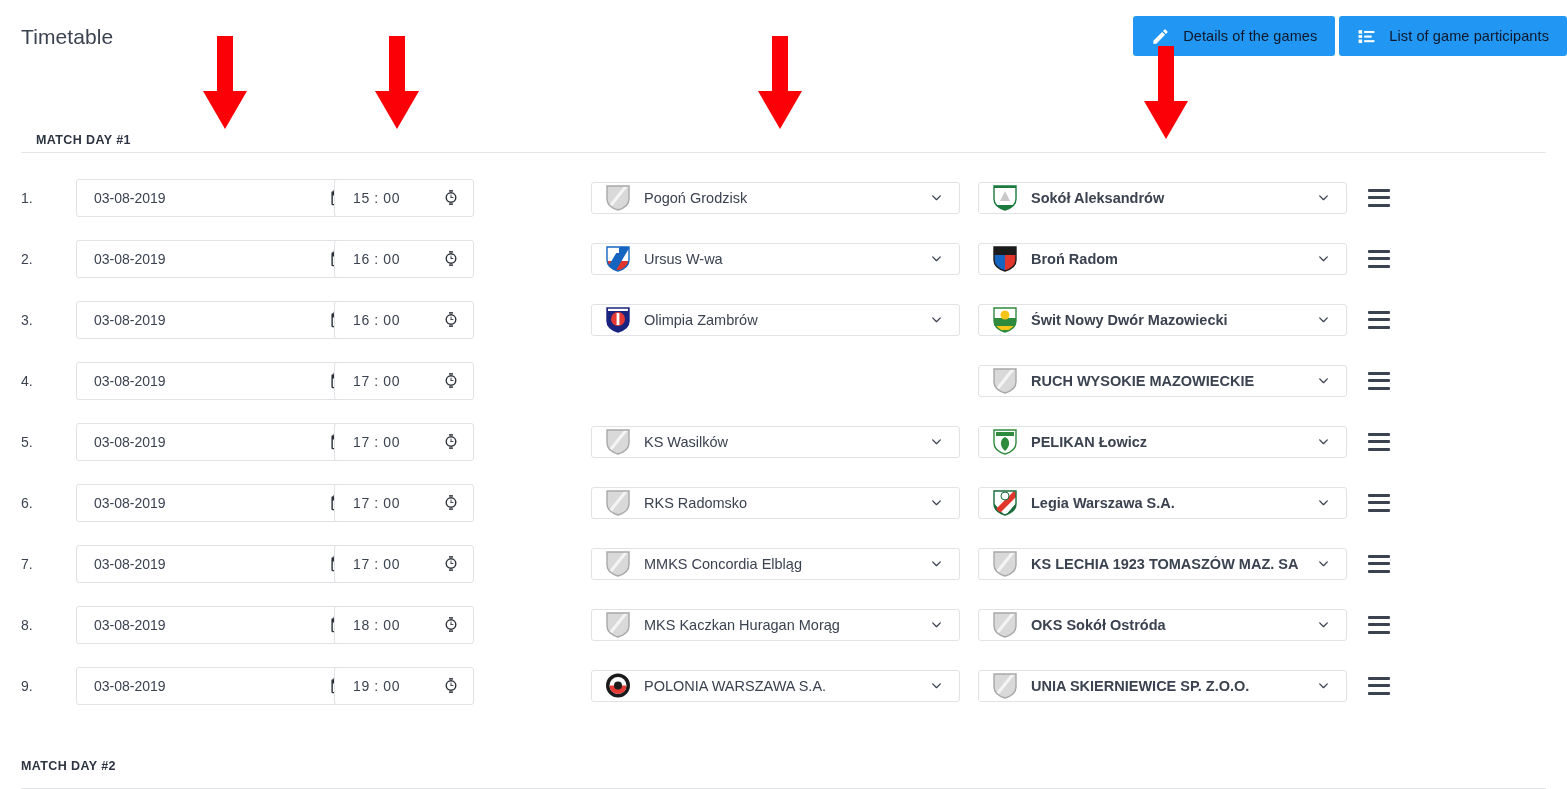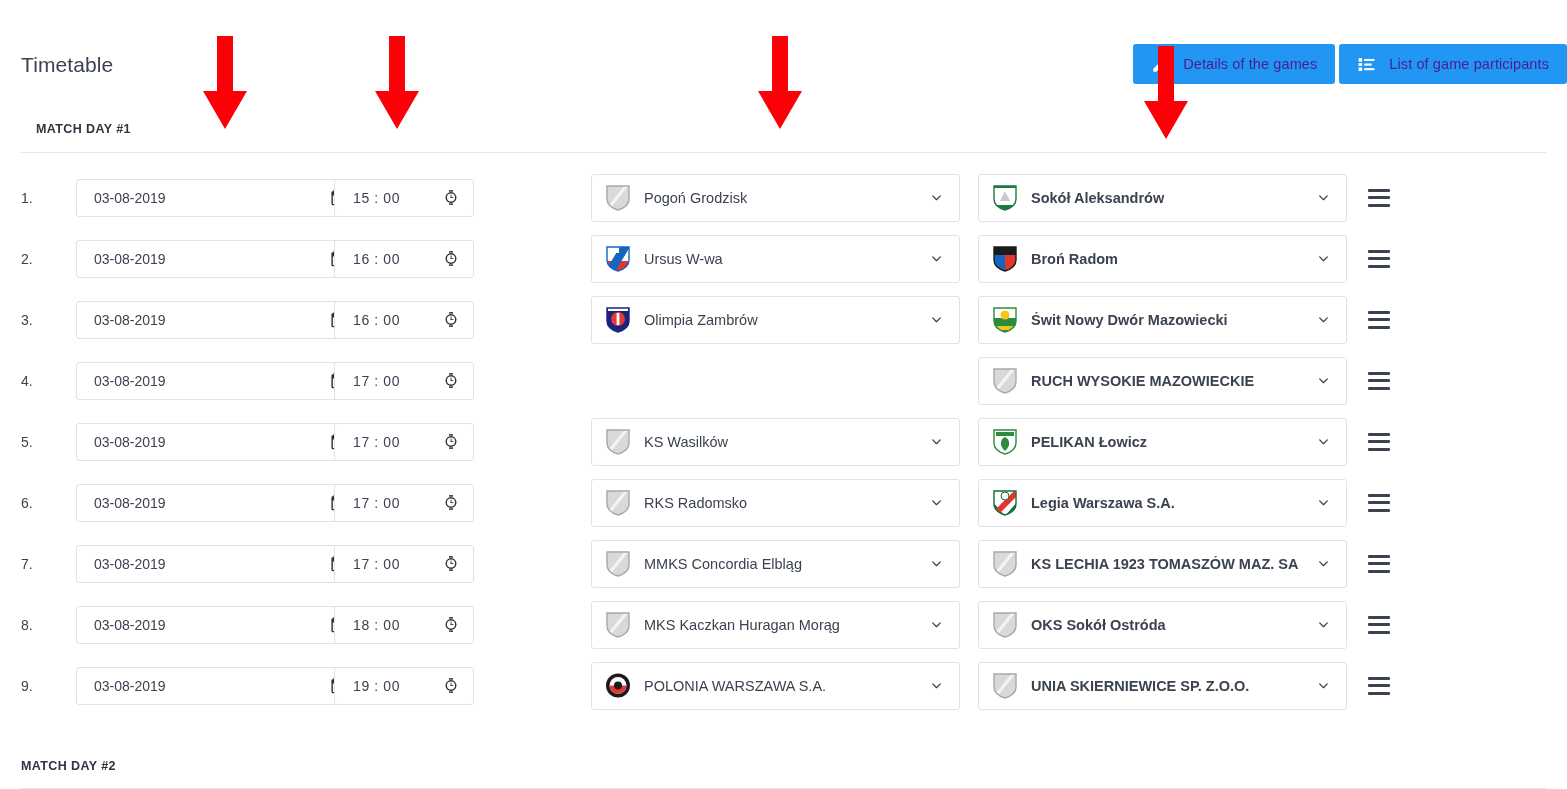--- a/index.html
+++ b/index.html
@@ -16,21 +16,20 @@
     height: 789px;
     background: #ffffff;
   }
 
   
   .header {
     position: absolute;
     top: 0; left: 0;
     width: 1567px;
     height: 60px;
-    margin-top: 28px;
   }
   .page-title {
     position: absolute;
     left: 21px;
     top: 25px;
     font-size: 21px;
     color: #3b4250;
     font-weight: 400;
     letter-spacing: 0.1px;
   }
@@ -39,21 +38,21 @@
     right: 0px;
     top: 16px;
     display: flex;
     gap: 4px;
   }
   .btn {
     display: flex;
     align-items: center;
     gap: 13px;
     background: #2196f3;
-    color: #4c1d95;
+    color: #0f172a;
     border: none;
     border-radius: 3px;
     height: 40px;
     padding: 0 18px;
     font-size: 14.5px;
     font-family: "Liberation Sans", sans-serif;
     cursor: pointer;
     white-space: nowrap;
     letter-spacing: 0.1px;
   }
@@ -61,21 +60,21 @@
 
   
   .matchday-label {
     position: absolute;
     left: 21px;
     font-size: 12.5px;
     font-weight: bold;
     color: #2e3542;
     letter-spacing: 0.4px;
   }
-  .md1-label { top: 122px; padding-left: 15px; }
+  .md1-label { top: 133px; padding-left: 15px; }
   .md2-label { top: 759px; }
 
   .divider {
     position: absolute;
     left: 21px;
     width: 1525px;
     height: 1px;
     background: #e3e5e8;
   }
   .md1-divider { top: 152px; }
@@ -102,21 +101,21 @@
     background: #ffffff;
     border: 1px solid #e0e2e5;
     border-radius: 3px;
     height: 38px;
     display: flex;
     align-items: center;
     cursor: pointer;
   }
   .date-field { left: 76px; width: 286px; }
   .time-field { left: 334px; width: 140px; }
-  .team-field { height: 48px; }
+  .team-field { height: 32px; }
   .team-home { left: 591px; width: 369px; }
   .team-away { left: 978px; width: 369px; font-weight: bold; }
 
   .field-text {
     font-size: 14px;
     color: #3b4250;
     flex: 1;
     white-space: nowrap;
     overflow: hidden;
   }

